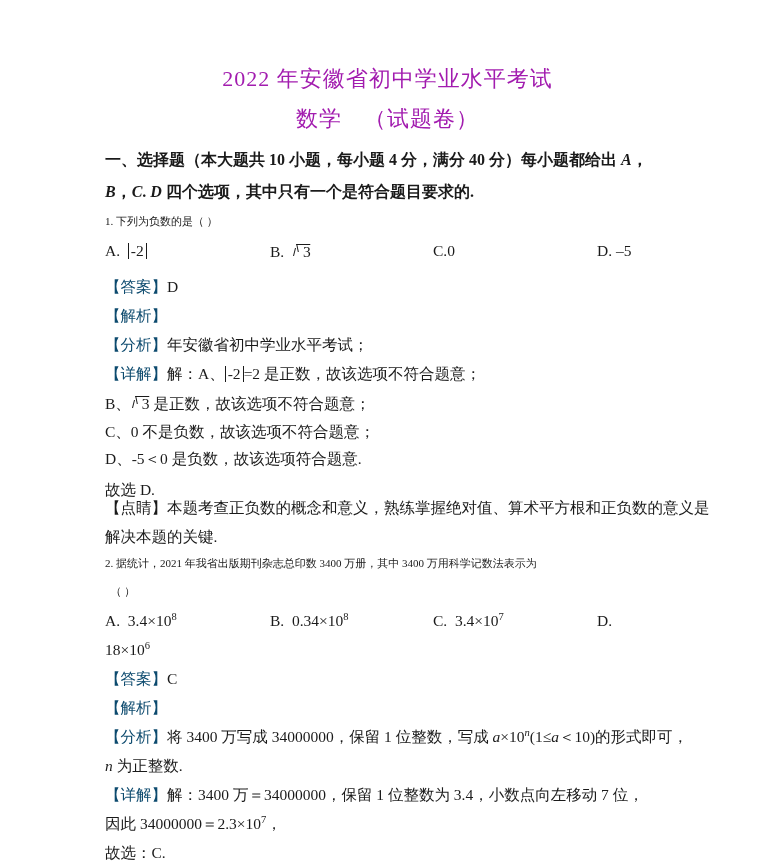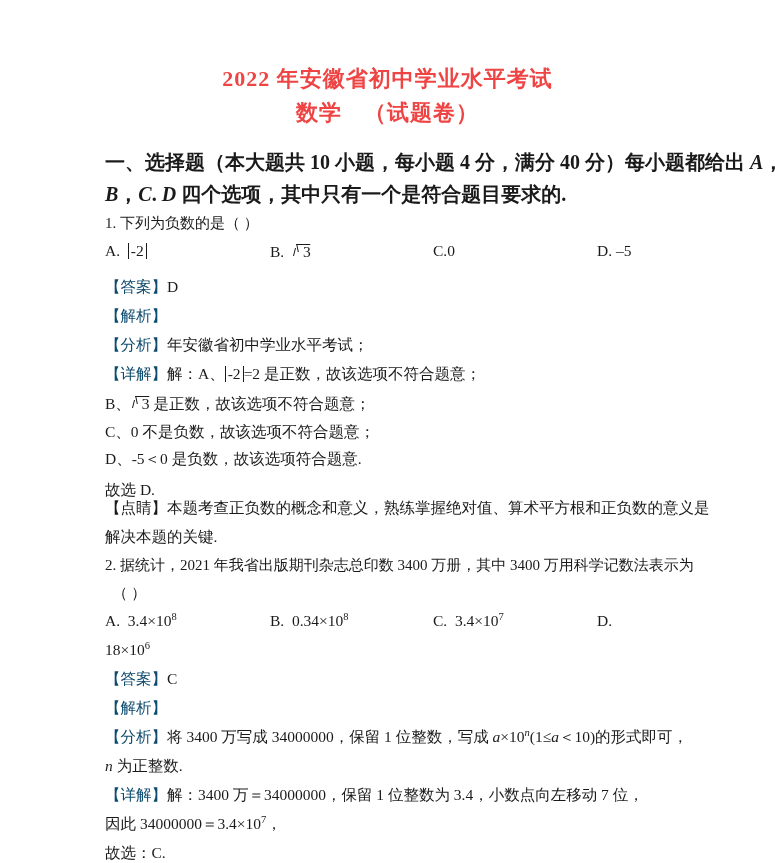--- a/index.html
+++ b/index.html
@@ -26,64 +26,64 @@
   .content {
     position: absolute;
     left: 105px;
     top: 0;
     width: 565px;
   }
 
   
   .doc-title {
     text-align: center;
-    font-weight: bold;
+    font-weight: normal;
     font-size: 22px;
     letter-spacing: 1px;
-    color: #ef4444;
+    color: #a21caf;
     margin: 0;
     padding: 0;
     line-height: 1;
     position: absolute;
     width: 565px;
     left: 0;
   }
   #title-main { top: 68px; }
-  #title-sub  { top: 102px; }
+  #title-sub  { top: 108px; }
   #title-sub .gap { display: inline-block; width: 22px; }
 
   
   .line {
     position: absolute;
     left: 0;
     width: 565px;
     font-size: 15.5px;
     line-height: 1;
     white-space: nowrap;
     color: #1a1a1a;
   }
 
   .bold-head {
     font-weight: bold;
-    font-size: 20px;
+    font-size: 16px;
   }
   .bold-head .ital {
     font-style: italic;
     font-family: "Liberation Serif", serif;
   }
 
   .blue-tag {
     color: #0c4a6e;
   }
   .dark-tag {
     color: #1a1a1a;
   }
 
   .small-num {
-    font-size: 15px;
+    font-size: 11px;
   }
 
   
   .opt {
     position: absolute;
     white-space: nowrap;
     font-size: 15.5px;
     line-height: 1;
   }
   .opt-a { left: 0px; }
@@ -246,20 +246,20 @@
       <span class="blue-tag">【分析】</span><span>将 3400 万写成 34000000，保留 1 位整数，写成 </span><span class="ital-math">a</span><span>×10</span><sup class="ital-math">n</sup><span>(1≤</span><span class="ital-math">a</span><span>＜10)</span><span>的形式即可，</span>
     </div>
     <div class="line" style="top:758px">
       <span class="ital-math">n</span><span> 为正整数.</span>
     </div>
 
     <div class="line" style="top:787px">
       <span class="blue-tag">【详解】</span><span>解：3400 万＝34000000，保留 1 位整数为 3.4，小数点向左移动 7 位，</span>
     </div>
     <div class="line" style="top:816px">
-      <span>因此 34000000＝3.4×10</span><sup>7</sup><span>，</span>
+      <span>因此 34000000＝2.3×10</span><sup>7</sup><span>，</span>
     </div>
     <div class="line" style="top:845px">
       <span>故选：C.</span>
     </div>
 
   </div>
 </div>
 
 </body></html>

